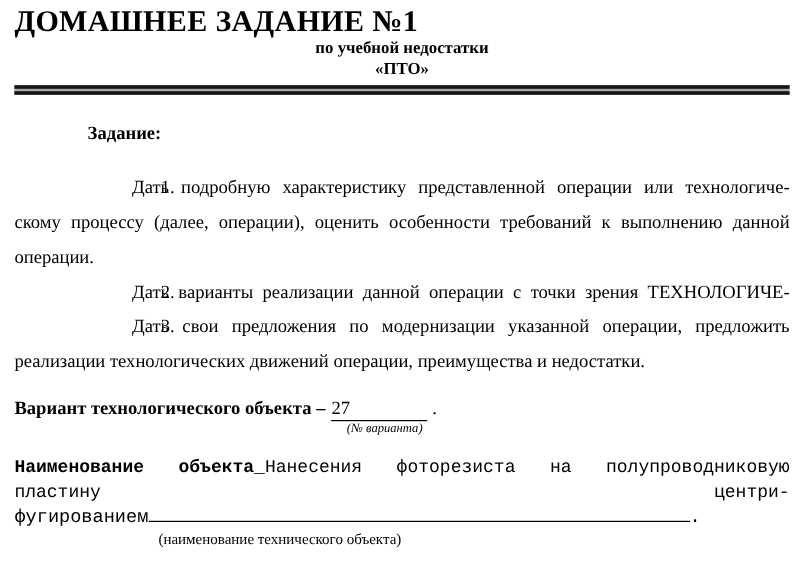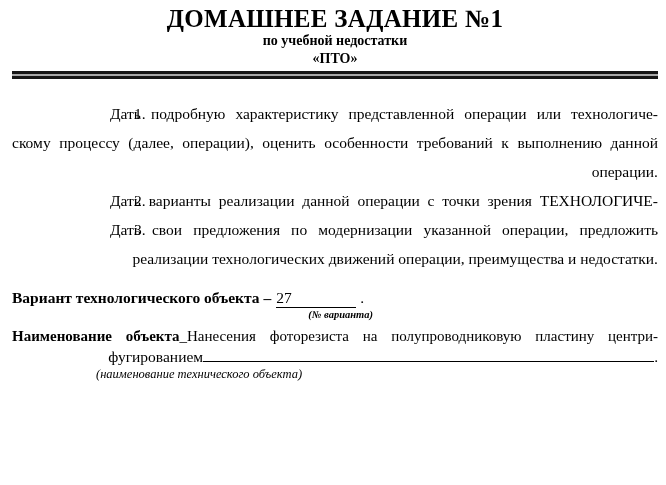--- a/index.html
+++ b/index.html
@@ -12,21 +12,21 @@
     height: 485px;
     font-family: "Liberation Serif", "DejaVu Serif", serif;
     color: #000000;
     overflow: hidden;
   }
   .doc { padding: 6px 8px 0 12px; }
 
   .title {
     font-size: 25px;
     font-weight: bold;
-    text-align: center;
+    text-align: left;
     line-height: 26px;
     letter-spacing: 0.3px;
   }
   .sub {
     font-size: 14px;
     font-weight: bold;
     text-align: center;
     line-height: 18px;
   }
   .rule {
@@ -42,21 +42,20 @@
     font-size: 15.5px;
     font-weight: bold;
     text-indent: 61px;
     line-height: 20px;
   }
 
   .para1 { margin-top: 20px; }
   .line {
     font-size: 15.5px;
     line-height: 29px;
-    text-align: right;
   }
   .just {
     text-align: justify;
     text-align-last: justify;
   }
   .indent { text-indent: 61px; }
   .num { display: inline-block; width: 37px; }
 
   .variant-line {
     margin-top: 16px;
@@ -68,57 +67,56 @@
     display: inline-block;
     width: 80px;
     margin-left: 5px;
     border-bottom: 1.3px solid #000;
     text-align: left;
   }
   .after { margin-left: 4px; }
   .variant-caption {
     margin-left: 277px;
     width: 84px;
-    text-align: right;
+    text-align: left;
     font-style: italic;
-    font-weight: bold;
+    font-weight: normal;
     font-size: 10.5px;
     line-height: 13px;
   }
 
-  .name-block { margin-top: 5px; }
+  .name-block { margin-top: 16px; font-family: Liberation Mono, monospace; }
   .line2 {
     font-size: 15.5px;
     line-height: 20.5px;
-    text-align: right;
   }
   .line2.just { font-size: 15px; }
   .blank2 {
     display: inline-block;
     width: 451px;
     height: 4px;
     border-bottom: 1.3px solid #000;
   }
   .name-caption {
-    margin-left: 84px;
-    font-style: italic;
+    margin-left: 120px;
     font-size: 12.5px;
     line-height: 14px;
   }
 </style>
 </head>
 <body>
 
 <div class="doc">
 
   <div class="title">ДОМАШНЕЕ ЗАДАНИЕ №1</div>
   <div class="sub">по учебной недостатки</div>
   <div class="sub">«ПТО»</div>
   <div class="rule"></div>
 
+  <div class="task-heading">Задание:</div>
 
   <div class="para1">
     <div class="line just indent"><span class="num">1.</span><span>Дать подробную характеристику представленной операции или технологиче-</span></div>
     <div class="line just">скому процессу (далее, операции), оценить особенности требований к выполнению данной</div>
     <div class="line">операции.</div>
   </div>
 
   <div>
     <div class="line just indent"><span class="num">2.</span><span>Дать варианты реализации данной операции с точки зрения ТЕХНОЛОГИЧЕ-</span></div>
   </div>

